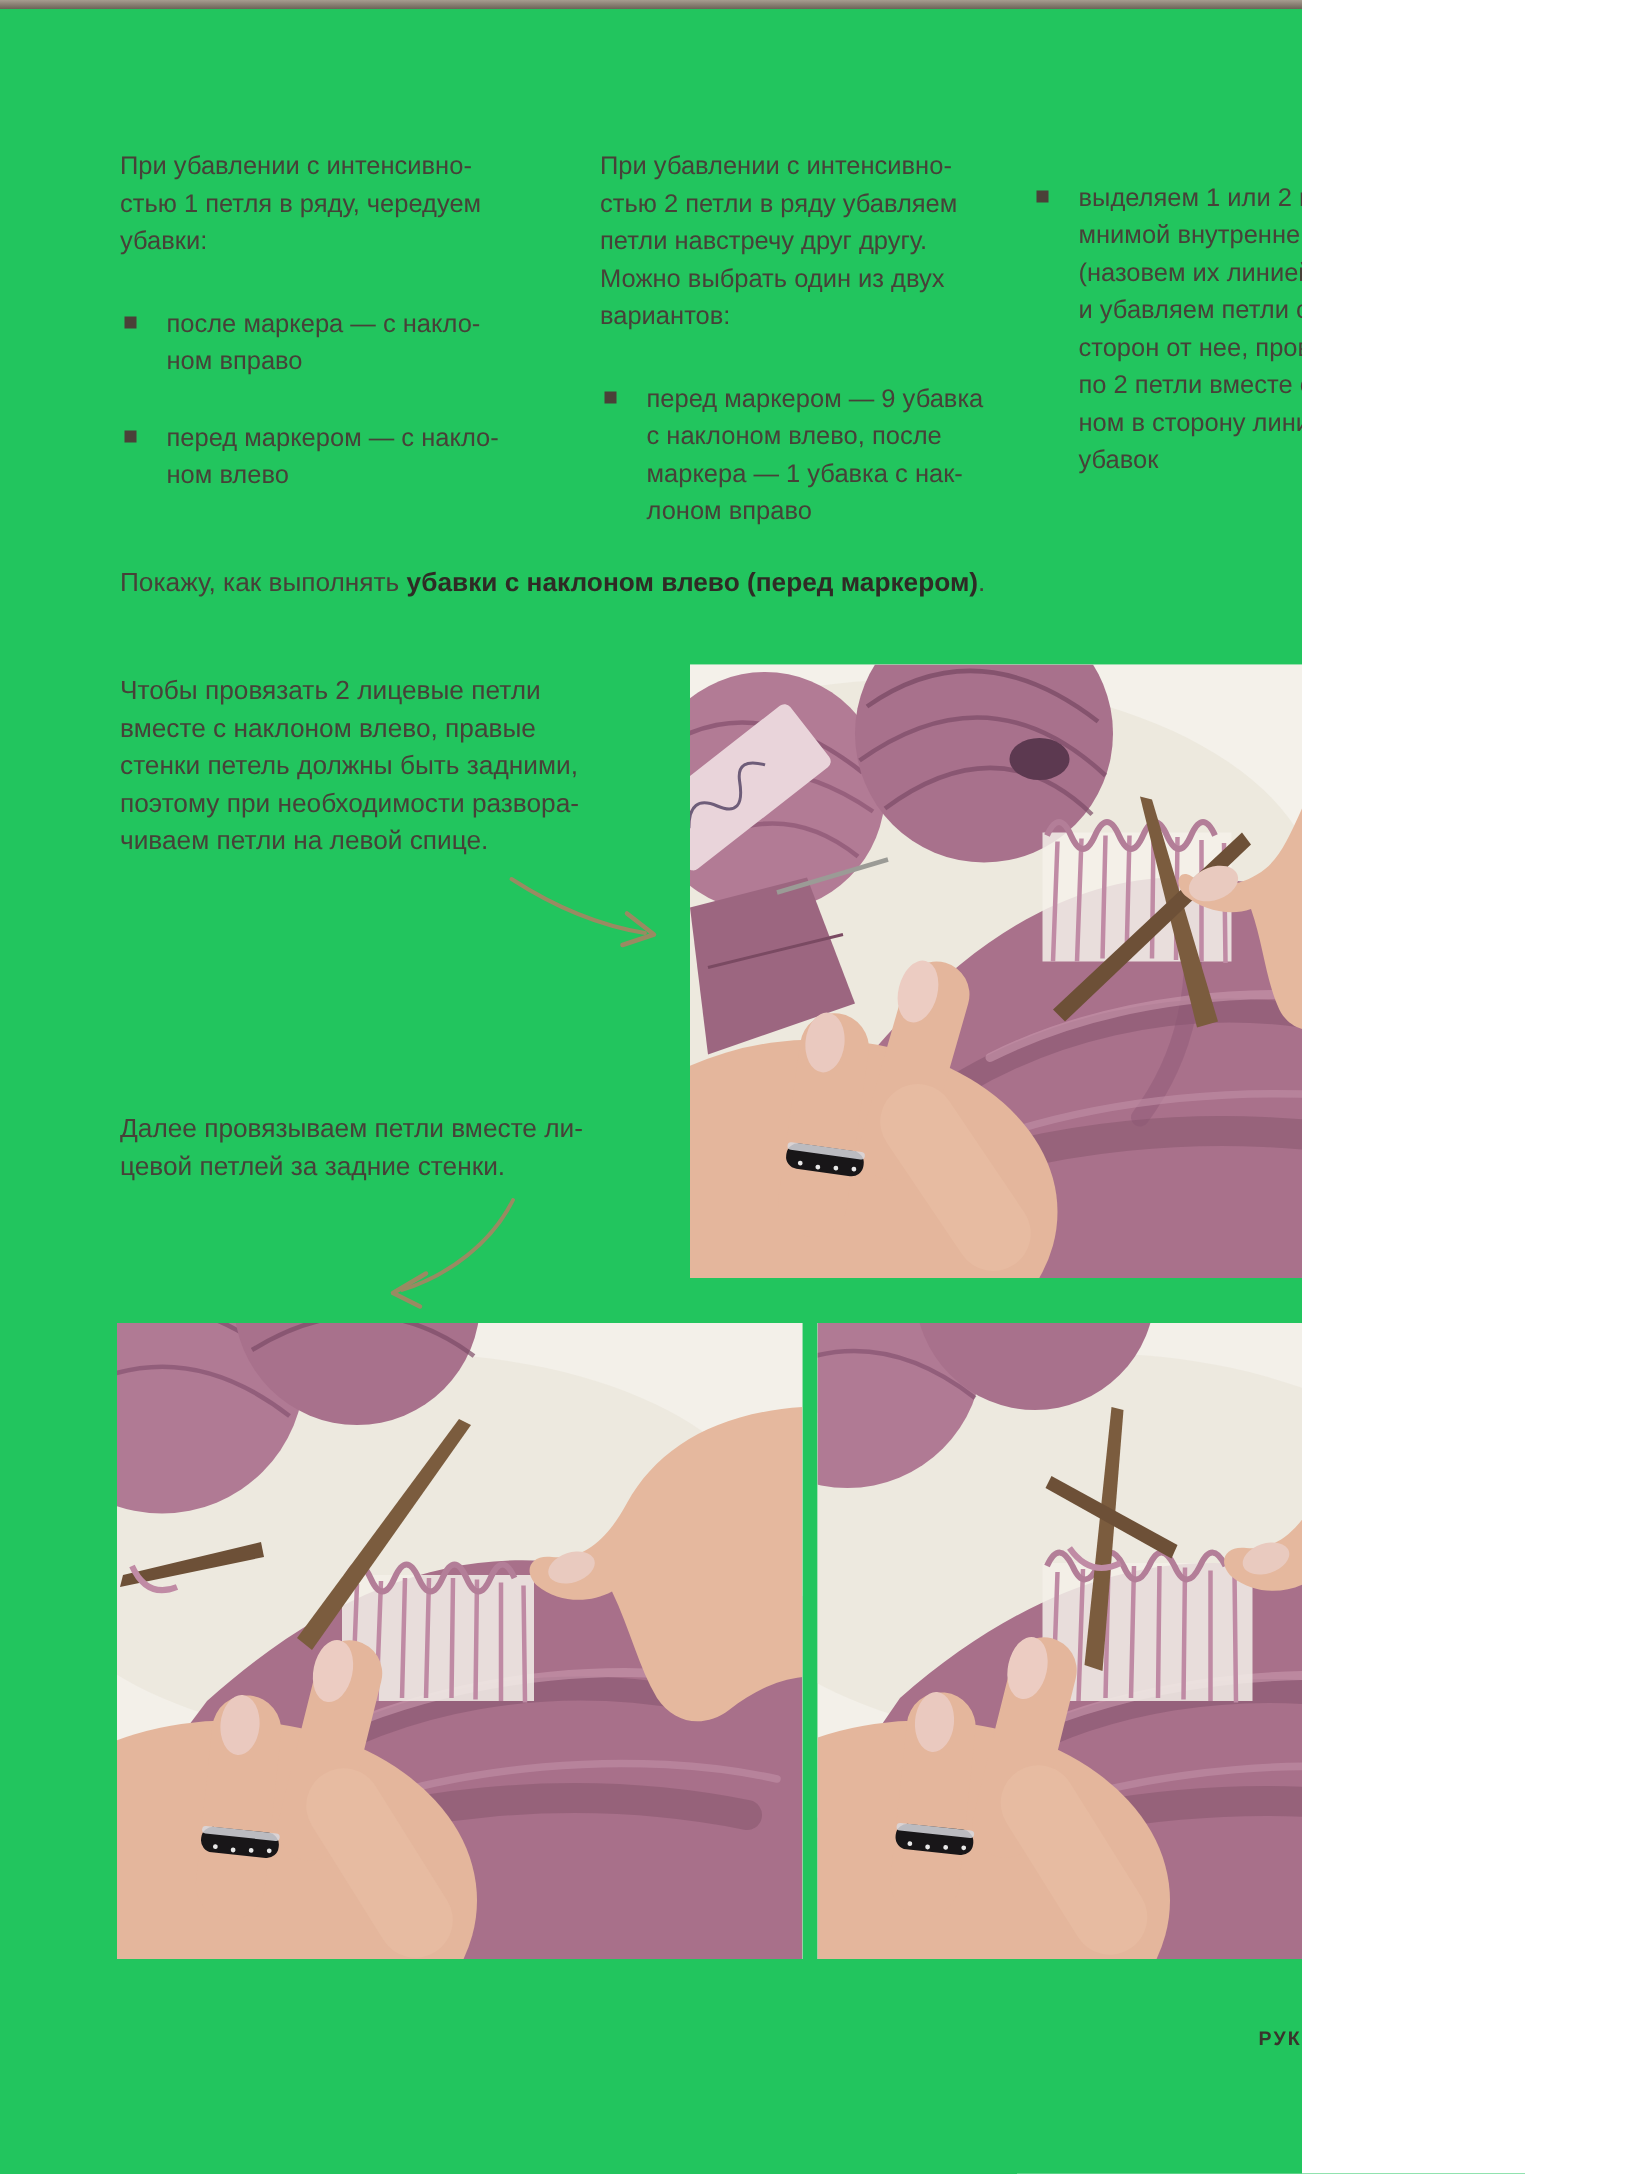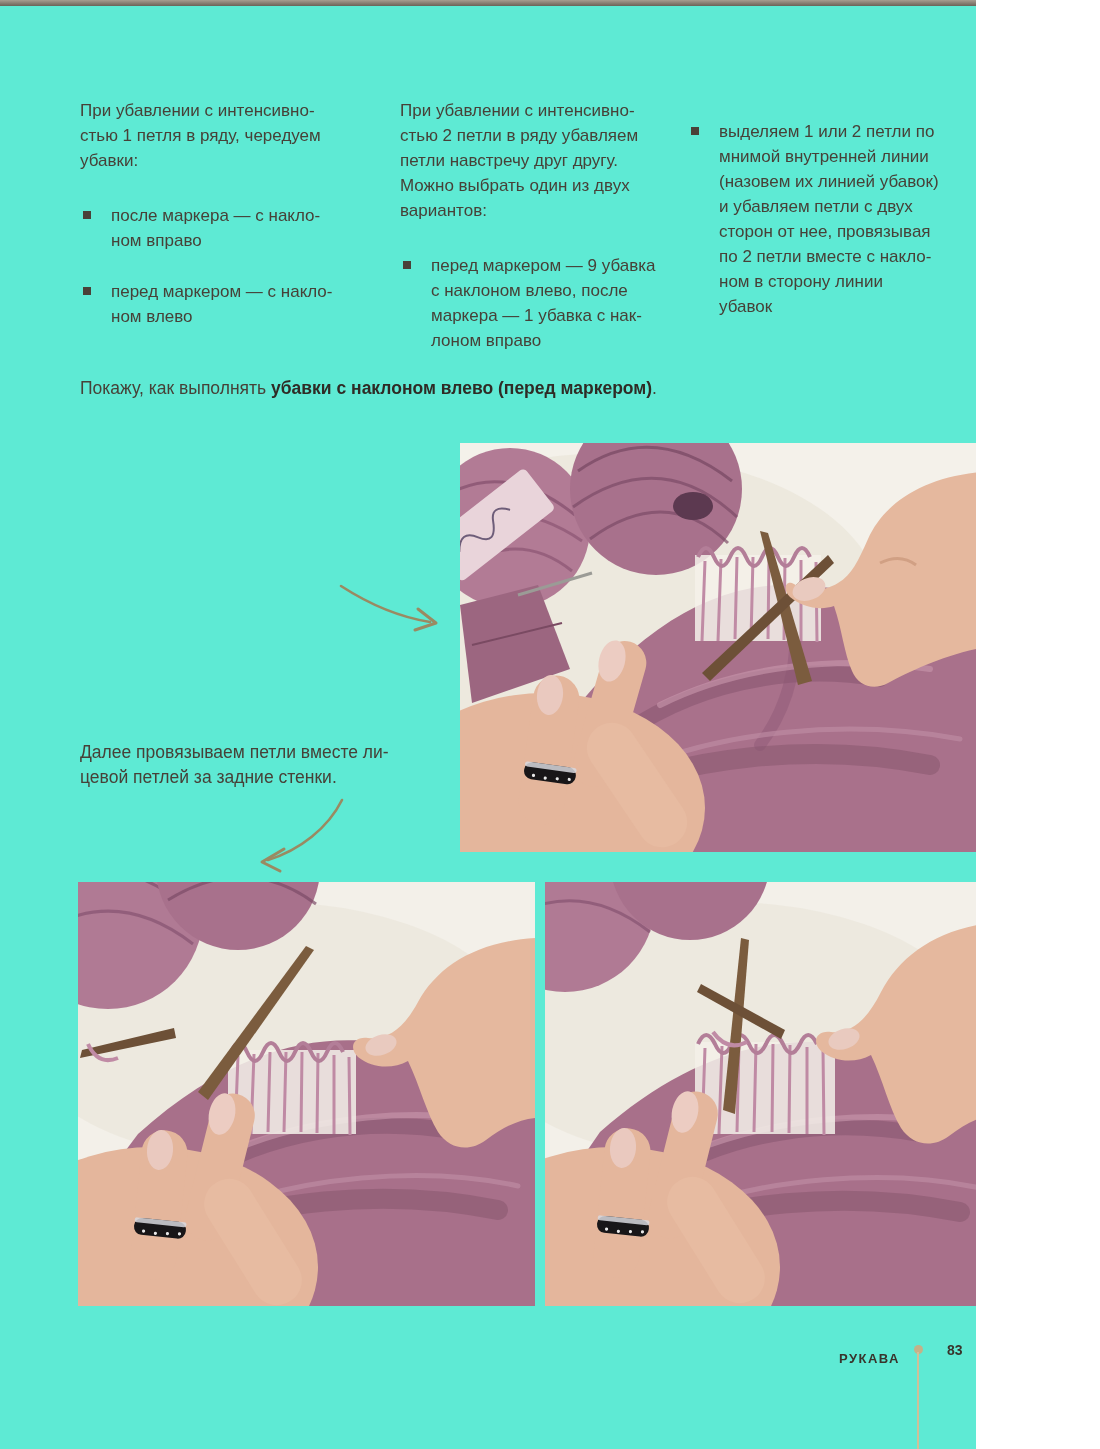--- a/index.html
+++ b/index.html
@@ -1,20 +1,20 @@
 <!DOCTYPE html>
 <html><head>
 <meta charset="utf-8">
 <style>
   html,body { margin:0; padding:0; }
   .page {
     position: relative;
-    width: 976px;
+    width: 868px;
     height: 1449px;
-    background: #5eead4;
+    background: #22c55e;
     font-family: "Liberation Sans", sans-serif;
     color: #474138;
     overflow: hidden;
   }
   .top-edge {
     position: absolute; top: 0; left: 0; width: 100%; height: 6px;
     background: linear-gradient(to bottom, #a79d90, #6c6358);
   }
   .col { position: absolute; width: 300px; font-size: 17px; line-height: 25px; }
   .para { white-space: pre-line; margin: 0 0 30px 0; }
@@ -103,20 +103,25 @@
 и убавляем петли с двух
 сторон от нее, провязывая
 по 2 петли вместе с накло-
 ном в сторону линии
 убавок</span>
     </div>
   </div>
 
   <div class="lead"><span>Покажу, как выполнять </span><b>убавки с наклоном влево (перед маркером)</b><span>.</span></div>
 
+  <div class="caption" style="top:448px;">Чтобы провязать 2 лицевые петли
+вместе с наклоном влево, правые
+стенки петель должны быть задними,
+поэтому при необходимости развора-
+чиваем петли на левой спице.</div>
   <svg class="arrow-svg" style="left:333px; top:578px;" width="118" height="68" viewBox="0 0 118 68">
     <path d="M 8 8 C 42 30 72 40 97 44" stroke="#9a8a62" stroke-width="2.6" fill="none" stroke-linecap="round"></path>
     <path d="M 85 31 L 103 45 L 82 52" stroke="#9a8a62" stroke-width="3" fill="none" stroke-linejoin="round" stroke-linecap="round"></path>
   </svg>
 
   <div class="caption" style="top:740px;">Далее провязываем петли вместе ли-
 цевой петлей за задние стенки.</div>
   <svg class="arrow-svg" style="left:248px; top:792px;" width="104" height="82" viewBox="0 0 104 82">
     <path d="M 94 8 C 80 36 52 58 20 68" stroke="#9a8a62" stroke-width="2.6" fill="none" stroke-linecap="round"></path>
     <path d="M 36 57 L 14 70 L 32 79" stroke="#9a8a62" stroke-width="3" fill="none" stroke-linejoin="round" stroke-linecap="round"></path>

